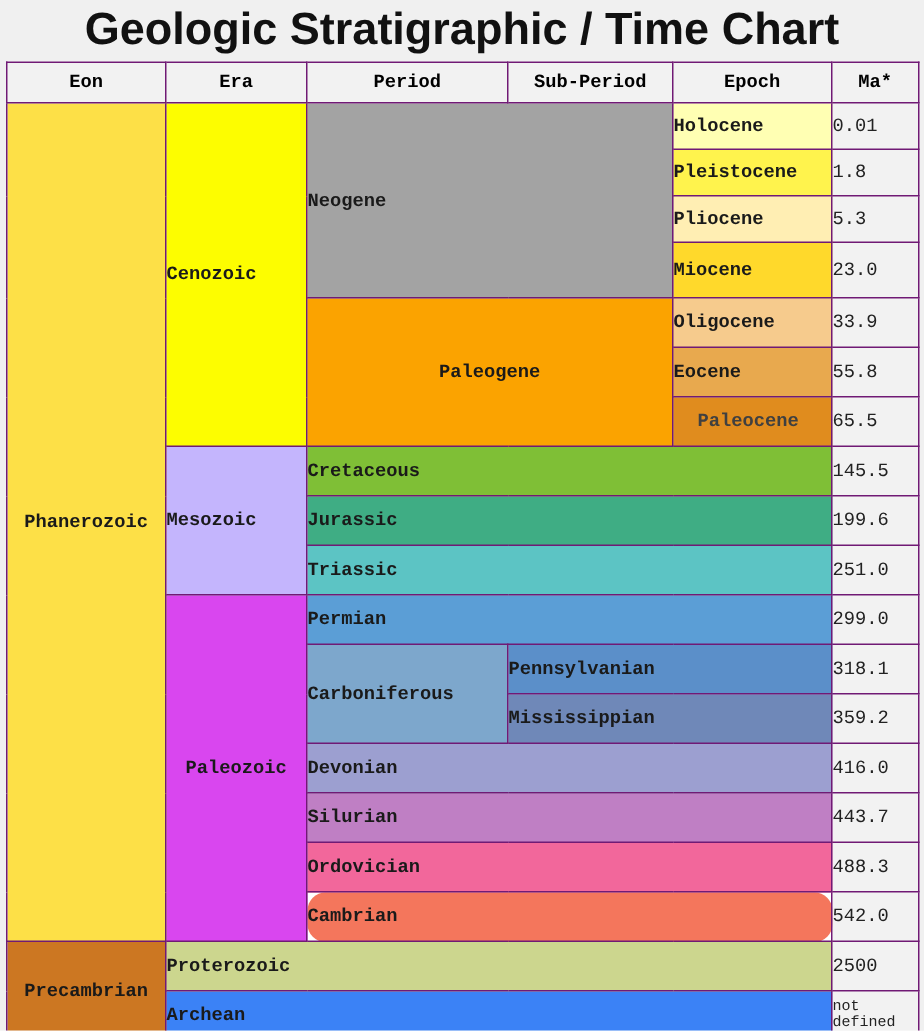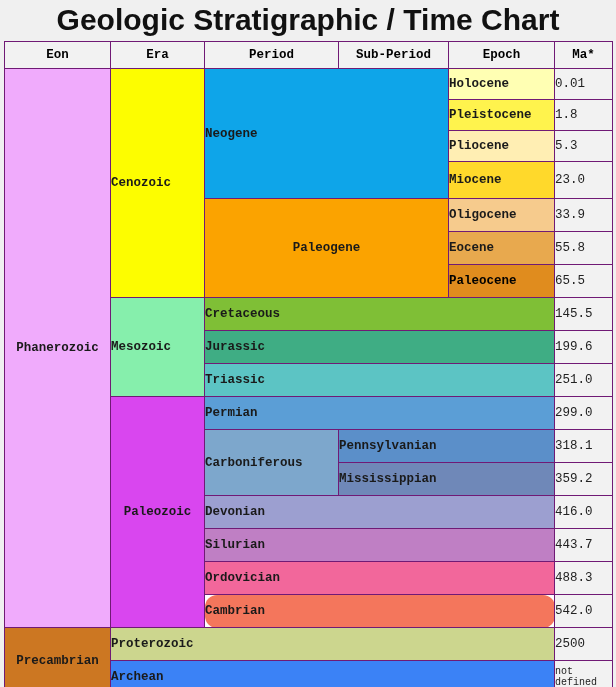--- a/index.html
+++ b/index.html
@@ -98,23 +98,23 @@
         <th class="hdr">Era</th>
         <th class="hdr">Period</th>
         <th class="hdr">Sub-Period</th>
         <th class="hdr">Epoch</th>
         <th class="hdr">Ma*</th>
       </tr>
     </thead>
     <tbody>
 
       <tr>
-        <td class="cell center vlabel" rowspan="17" style="background:#f0abfc;margin-left:40px;">Phanerozoic</td>
+        <td class="cell center vlabel" rowspan="17" style="background:#fde047;margin-left:40px;">Phanerozoic</td>
         <td class="cell" rowspan="7" style="background:#fdfd00;">Cenozoic</td>
-        <td class="cell" colspan="2" rowspan="4" style="background:#0ea5e9;">Neogene</td>
+        <td class="cell" colspan="2" rowspan="4" style="background:#a3a3a3;">Neogene</td>
         <td class="cell" style="background:#ffffb3; height:30px;">Holocene</td>
         <td class="ma">0.01</td>
       </tr>
 
       <tr>
         <td class="cell" style="background:#fff34d; height:30px;">Pleistocene</td>
         <td class="ma">1.8</td>
       </tr>
 
       <tr>
@@ -132,26 +132,26 @@
         <td class="cell" style="background:#f6cb8d; height:32px;">Oligocene</td>
         <td class="ma">33.9</td>
       </tr>
 
       <tr>
         <td class="cell" style="background:#e8a94e; height:32px;">Eocene</td>
         <td class="ma">55.8</td>
       </tr>
 
       <tr>
-        <td class="cell" style="background:#e08c1e; height:32px; color:#000000;">Paleocene</td>
+        <td class="cell" style="background:#e08c1e; height:32px; color:#404040;padding-left:16px;">Paleocene</td>
         <td class="ma">65.5</td>
       </tr>
 
       <tr>
-        <td class="cell" rowspan="3" style="background:#86efac;margin-left:27px;">Mesozoic</td>
+        <td class="cell" rowspan="3" style="background:#c4b5fd;margin-left:27px;">Mesozoic</td>
         <td class="cell" colspan="3" style="background:#7fbf36; height:32px;">Cretaceous</td>
         <td class="ma">145.5</td>
       </tr>
 
       <tr>
         <td class="cell" colspan="3" style="background:#3fad84; height:32px;">Jurassic</td>
         <td class="ma">199.6</td>
       </tr>
 
       <tr>

